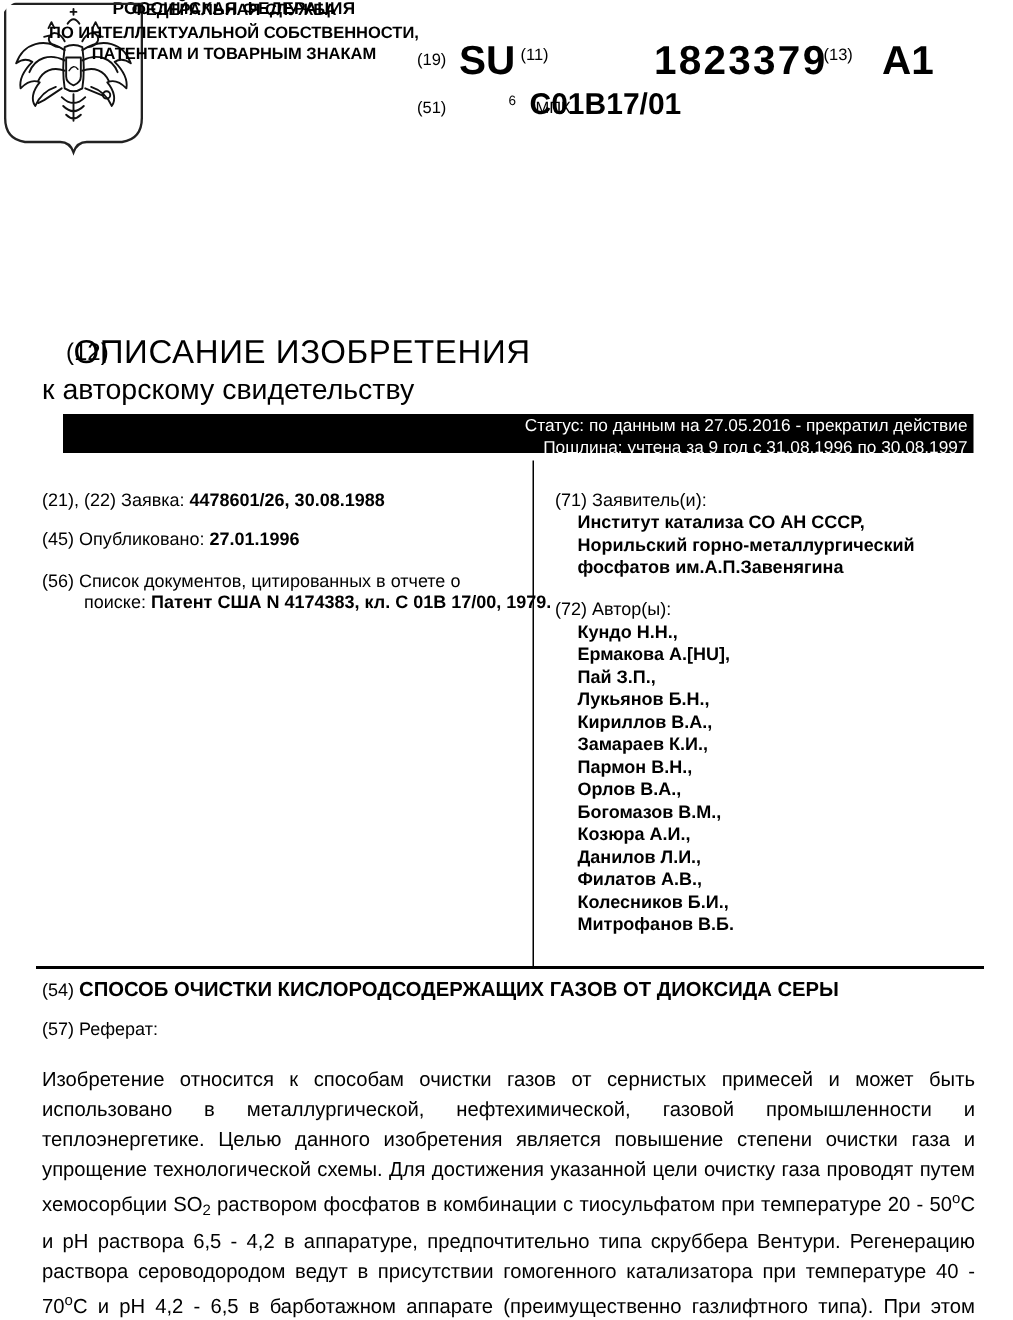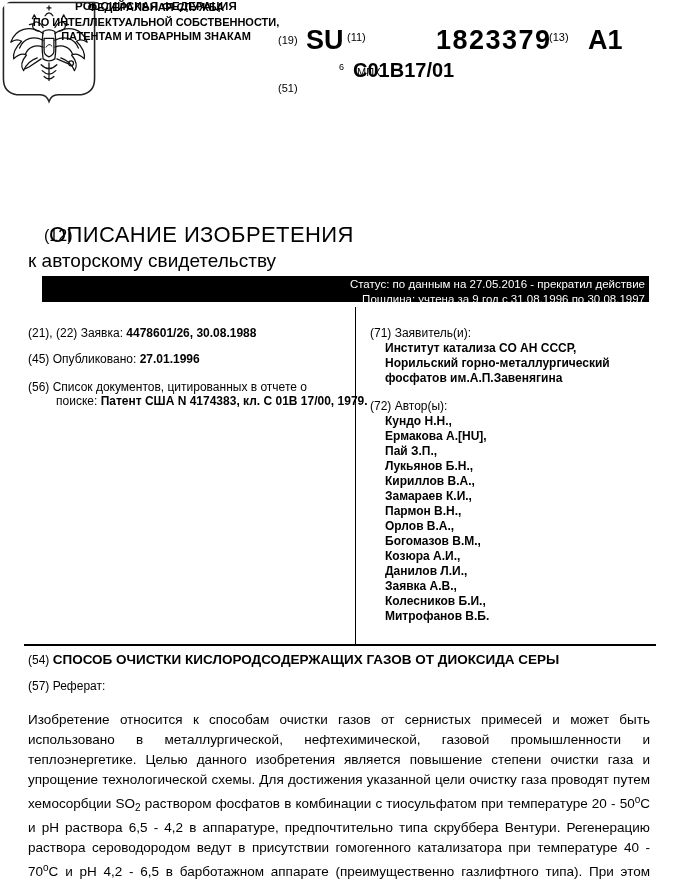--- a/index.html
+++ b/index.html
@@ -8,21 +8,21 @@
   .abs{position:absolute;}
   
   .country{left:0;top:36;width:312px;text-align:center;font-weight:bold;font-size:11.5px;letter-spacing:.2px;}
   .emblem{left:107;top:57;width:98px;height:107px;}
   .agency{left:0;top:173;width:312px;text-align:center;font-weight:bold;font-size:11px;line-height:14.5px;}
   
   .h-small{font-size:11px;}
   .h-big{font-size:27px;font-weight:bold;}
   .h19{left:278px;top:34px;} .hSU{left:306px;top:25px;} .h11{left:347px;top:31px;}
   .hNUM{left:436px;top:25px;letter-spacing:1.5px;} .h13{left:549px;top:31px;} .hA1{left:588px;top:25px;}
-  .h51{left:278px;top:82px;} .hMPK{left:309px;top:66px;padding-left:48px;} .hMPK6{left:339px;top:62px;font-size:9px;}
+  .h51{left:278px;top:66px;} .hMPK{left:309px;top:66px;padding-left:48px;} .hMPK6{left:339px;top:62px;font-size:9px;}
   .hIPC{left:353px;top:59px;font-size:20px;font-weight:bold;}
   
   .d12{left:44px;top:227px;font-size:16px;text-align:center;}
   .dTitle{left:49px;top:222px;font-size:22px;letter-spacing:.4px;}
   .dSub{left:28px;top:250px;font-size:19px;}
   
   .statusbar{left:42px;top:276px;width:607px;height:26px;background:#000;color:#fff;
              text-align:right;font-size:11.5px;line-height:14.5px;box-sizing:border-box;padding:1px 4px 0 0;}
   
   .divider{left:355px;top:307px;width:1px;height:338px;background:#000;}
@@ -126,21 +126,21 @@
       <div>Ермакова А.[HU],</div>
       <div>Пай З.П.,</div>
       <div>Лукьянов Б.Н.,</div>
       <div>Кириллов В.А.,</div>
       <div>Замараев К.И.,</div>
       <div>Пармон В.Н.,</div>
       <div>Орлов В.А.,</div>
       <div>Богомазов В.М.,</div>
       <div>Козюра А.И.,</div>
       <div>Данилов Л.И.,</div>
-      <div>Заявка А.В.,</div>
+      <div>Филатов А.В.,</div>
       <div>Колесников Б.И.,</div>
       <div>Митрофанов В.Б.</div>
     </div>
 
   <div class="abs hrule"></div>
 
   <div class="abs line54">
     <span>(54)</span>
     <span class="ttl">СПОСОБ ОЧИСТКИ КИСЛОРОДСОДЕРЖАЩИХ ГАЗОВ ОТ ДИОКСИДА СЕРЫ</span>
   </div>

